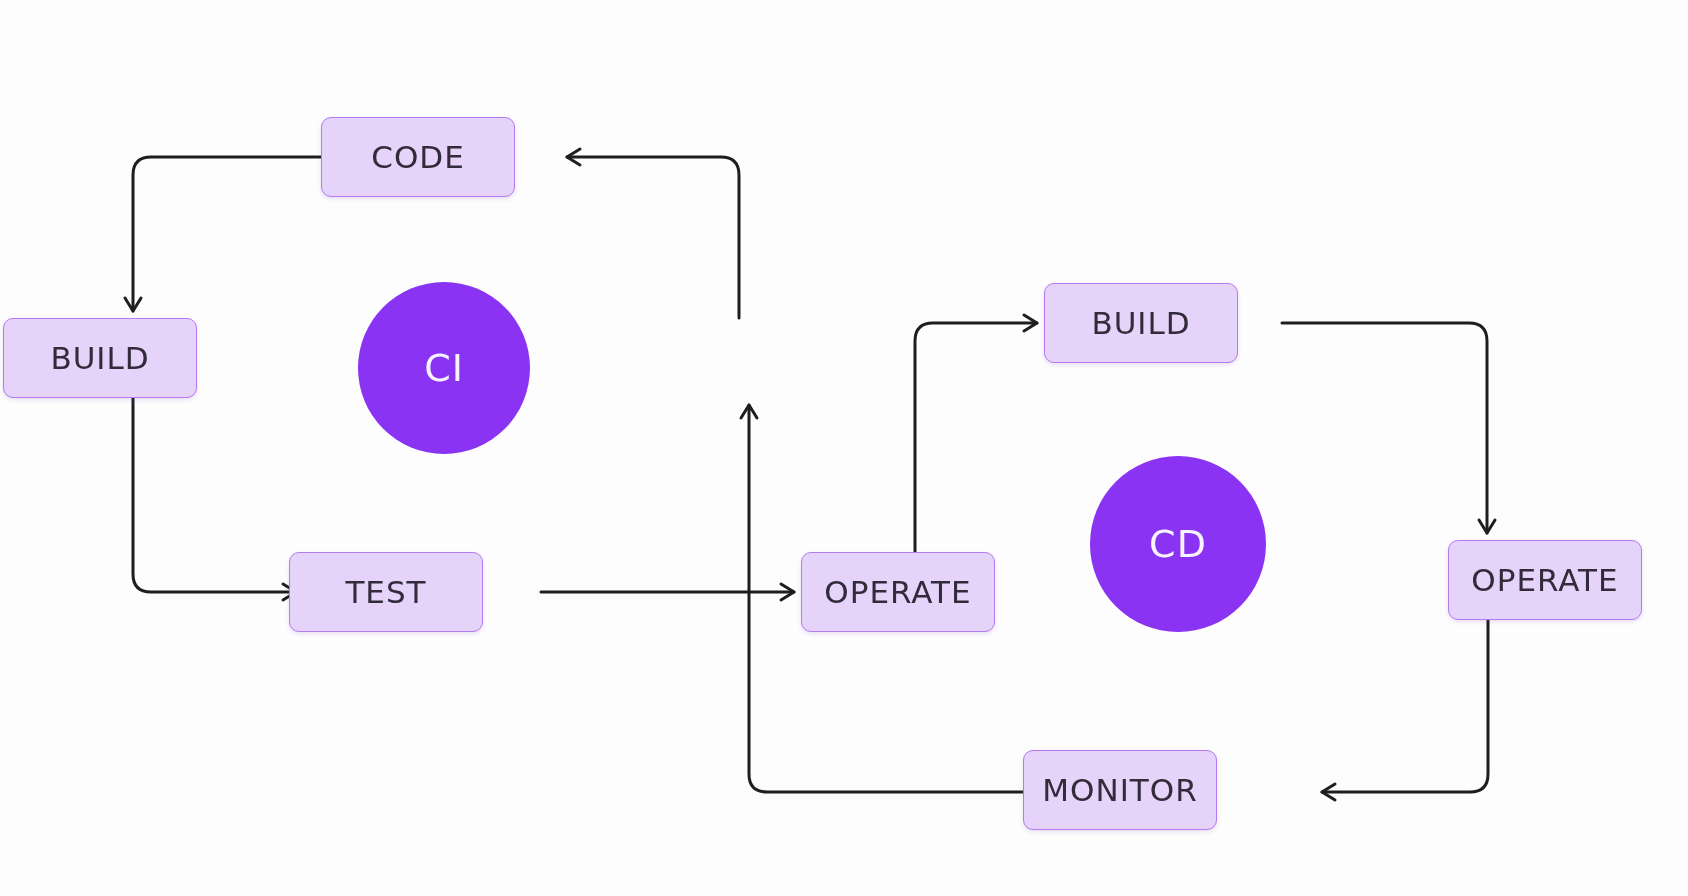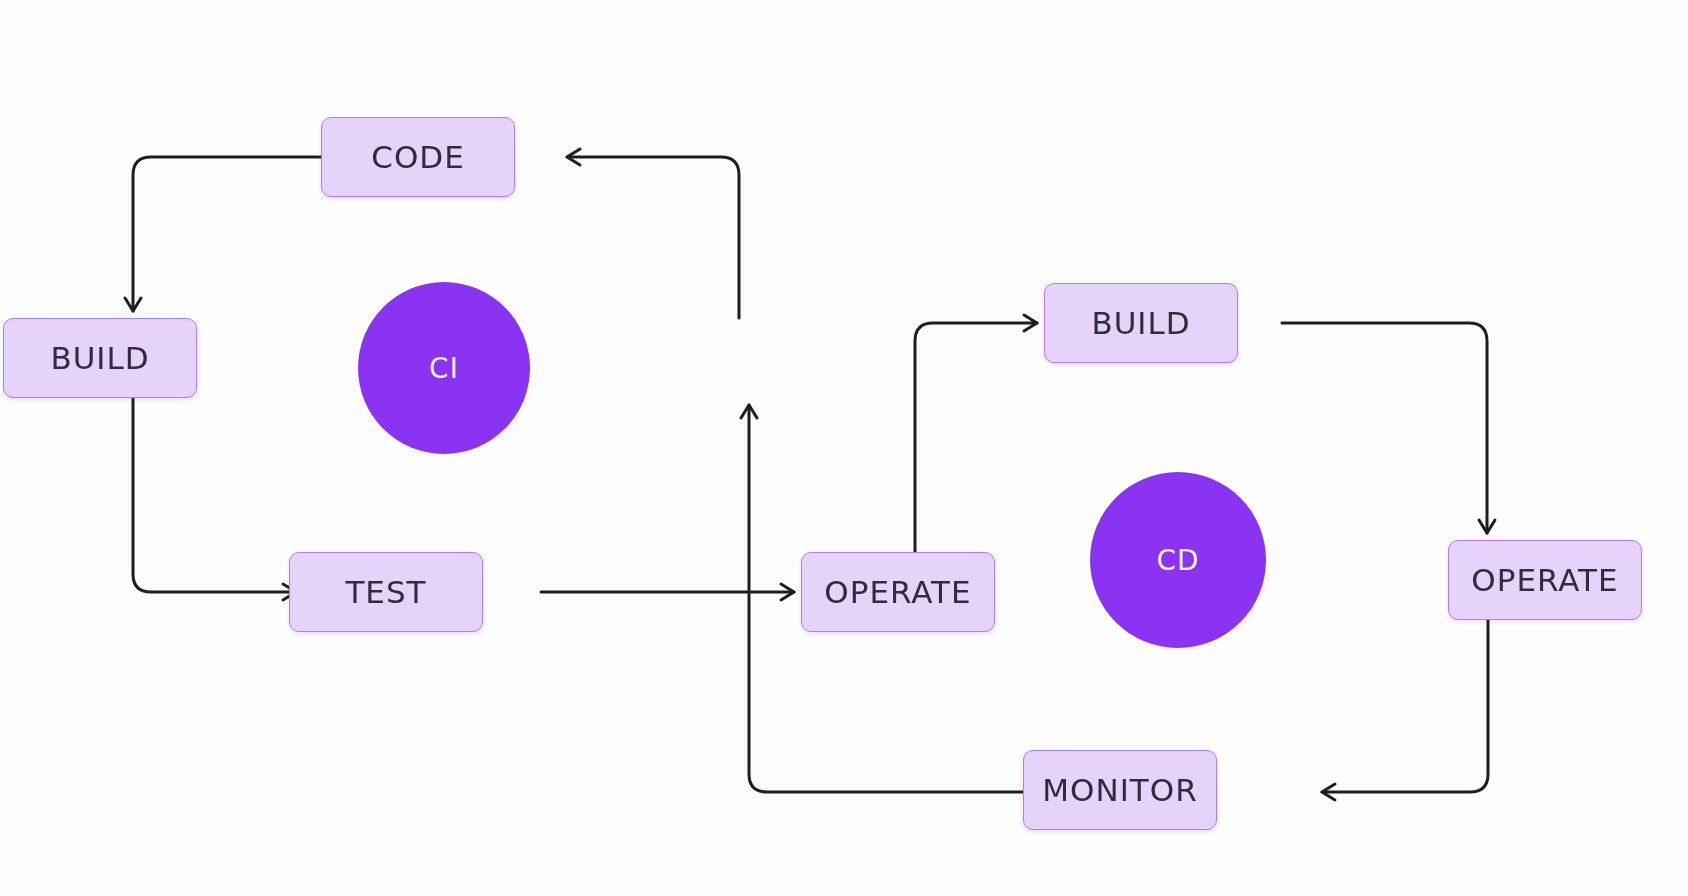--- a/index.html
+++ b/index.html
@@ -63,24 +63,24 @@
   .node-deploy {left:1044px;top:283px;}
   .node-operate{left:1448px;top:540px;justify-content:center;}
   .node-monitor{left:1023px;top:750px;}
   .badge{
     position:absolute;
     border-radius:50%;
     background:var(--badge-fill);
     display:flex;align-items:center;justify-content:center;
   }
   .badge-ci{left:358px;top:282px;width:172px;height:172px;}
-  .badge-cd{left:1090px;top:472px;width:176px;height:176px;text-align:right;}
+  .badge-cd{left:1090px;top:456px;width:176px;height:176px;text-align:right;}
   .badge-label{
     color:var(--badge-text);
-    font-size:28px;
+    font-size:38px;
     letter-spacing:1px;
     user-select:none;
   }
 </style>
 </head>
 <body>
 
 <div class="stage">
 
   <svg class="edges" viewBox="0 0 1688 896" xmlns="http://www.w3.org/2000/svg" aria-hidden="true">

